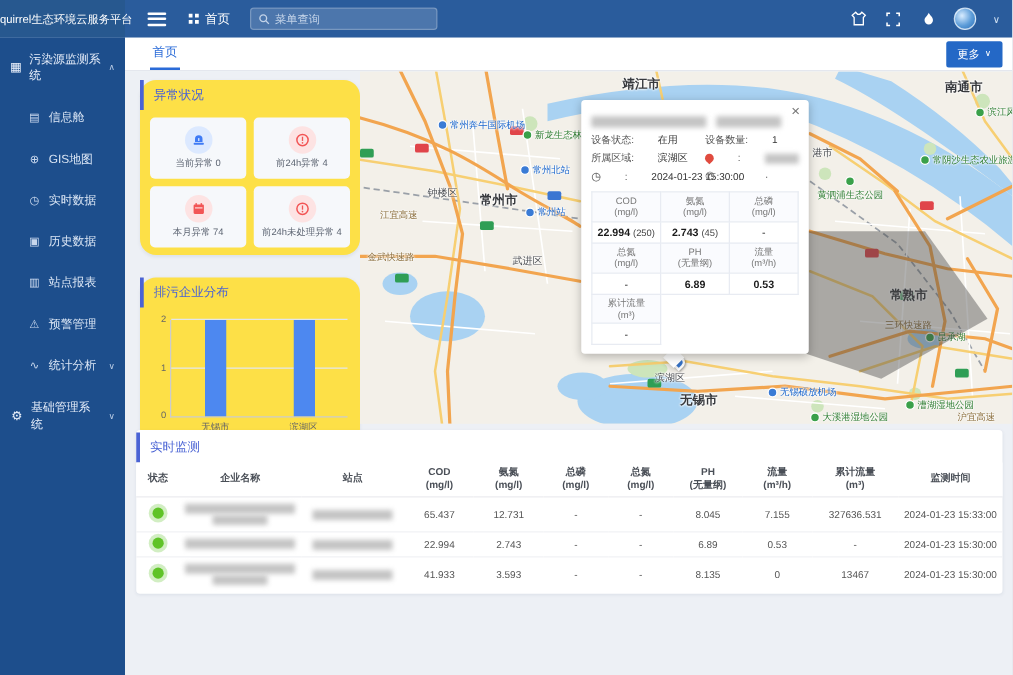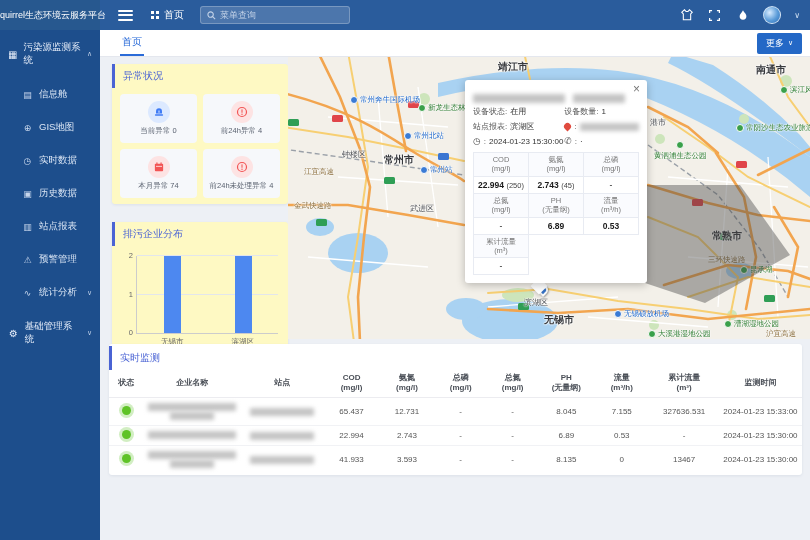--- a/index.html
+++ b/index.html
@@ -37,21 +37,21 @@
   .tab { margin-left:20px; font-size:10px; color:#2a6bd8; height:100%; display:flex; align-items:center; border-bottom:2px solid #2a6bd8; padding:0 2px; cursor:pointer; }
   .more-btn { margin-left:auto; margin-right:8px; background:#2468c6; color:#fff; font-size:9px; padding:4px 9px; border-radius:2px; border:none; display:flex; align-items:center; gap:4px; cursor:pointer; }
   .more-btn .c { font-size:7px; }
 
   
   .content { position:absolute; left:100px; top:57px; width:710px; height:483px; background:#edf0f5; }
 
   .panel-title { height:24px; display:flex; align-items:center; font-size:10px; color:#4a63d4; border-left:3px solid #4a63d4; padding-left:8px; margin:2px 0 0 0; }
 
   .left-col { position:absolute; left:12px; top:5px; width:176px; }
-  .card { background:#fef9c3; border-radius:3px; box-shadow:0 1px 3px rgba(30,50,90,.08); }
+  .card { background:#fde047; border-radius:13px; box-shadow:0 1px 3px rgba(30,50,90,.08); }
   .card-abnormal { height:140px; }
   .stat-grid { display:grid; grid-template-columns:1fr 1fr; gap:6px; padding:6px 8px; }
   .stat { background:#f6f8fb; border-radius:4px; height:49px; display:flex; flex-direction:column; align-items:center; justify-content:center; gap:3px; cursor:pointer; }
   .stat .bubble { width:22px; height:22px; border-radius:50%; display:flex; align-items:center; justify-content:center; }
   .stat .bubble.blue { background:#dce9ff; color:#3f7bf5; }
   .stat .bubble.red { background:#fde3e3; color:#f25555; }
   .stat .lbl { font-size:7.5px; color:#5a6270; white-space:nowrap; }
 
   .card-chart { margin-top:18px; height:134px; position:relative; }
   .plot { position:absolute; left:24px; right:10px; top:34px; height:78px; border-left:1px solid #ccc; border-bottom:1px solid #ccc; }
@@ -76,21 +76,21 @@
   .shadow-wedge { position:absolute; left:0; top:0; pointer-events:none; }
 
   
   .popup { position:absolute; left:177px; top:23px; width:182px; height:203px; background:#fff; border-radius:3px; box-shadow:0 2px 8px rgba(0,0,0,.25); padding:7px 8px; z-index:10; }
   .popup-tail { position:absolute; left:245px; top:223px; width:12px; height:12px; background:#fff; transform:rotate(45deg); box-shadow:2px 2px 4px rgba(0,0,0,.15); z-index:9; }
   .popup .close { position:absolute; right:7px; top:3px; font-size:12px; color:#777; cursor:pointer; line-height:1; }
   .blur { background:#c4c4c4; filter:blur(2px); border-radius:1px; display:inline-block; vertical-align:middle; }
   .p-title { height:12px; margin:2px 0 5px 0; }
   .p-info { display:grid; grid-template-columns:55% 45%; row-gap:4px; font-size:8px; color:#333; margin-bottom:6px; }
   .p-info .k { color:#555; }
-  .p-info .cell { display:flex; align-items:center; gap:3px; white-space:nowrap; }
+  .p-info .cell { display:flex; align-items:center; gap:19px; white-space:nowrap; }
   .ic-clock { font-size:9px; color:#555; }
   .mini-pin { width:7px; height:7px; background:#e04b3f; border-radius:50% 50% 50% 0; transform:rotate(-45deg); display:inline-block; flex:0 0 auto; }
   .ptable { width:100%; border-collapse:collapse; table-layout:fixed; }
   .ptable td { border:1px solid #e8ebf2; text-align:center; font-size:7.5px; color:#777; padding:2px 1px; }
   .ptable td.hd { background:#fafbfe; height:22px; line-height:1.25; }
   .ptable td.val { height:17px; color:#222; font-size:8.5px; }
   .ptable .num { font-weight:bold; color:#1a1a1a; }
   .ptable .lim { color:#444; font-weight:normal; font-size:7.5px; }
 
   
@@ -359,21 +359,21 @@
             <span>滨江风光带</span>
           </div>
           <div class="mlabel poi-blue" style="left: 62px; top: 38px;">
             <span class="poi-dot"></span>
             <span>常州奔牛国际机场</span>
           </div>
           <div class="mlabel poi-green" style="left: 130px; top: 46px; text-align: center;">
             <span class="poi-dot"></span>
             <span>新龙生态林</span>
           </div>
-          <div class="mlabel poi-blue" style="left: 116px; top: 74px;">
+          <div class="mlabel poi-blue" style="left: 128px; top: 74px;">
             <span class="poi-dot"></span>
             <span>常州北站</span>
           </div>
           <div class="mlabel district" style="left: 362px; top: 60px;">
             <span>港市</span>
           </div>
           <div class="mlabel poi-green" style="left: 366px; top: 84px; flex-direction: column;">
             <span class="poi-dot"></span>
             <span>黄泗浦生态公园</span>
           </div>
@@ -450,21 +450,21 @@
         <div class="p-info">
           <span class="cell">
               <span class="k">设备状态:</span>
               <span>在用</span>
             </span>
           <span class="cell">
               <span class="k">设备数量:</span>
               <span>1</span>
             </span>
           <span class="cell">
-              <span class="k">站点报表:</span>
+              <span class="k">所属区域:</span>
               <span>滨湖区</span>
             </span>
           <span class="cell">
               <span class="mini-pin"></span>
               <span class="k">:</span>
               <span class="blur" style="width:70px;height:8px;"></span>
             </span>
           <span class="cell">
               <span class="ic-clock">◷</span>
               <span class="k">:</span>

